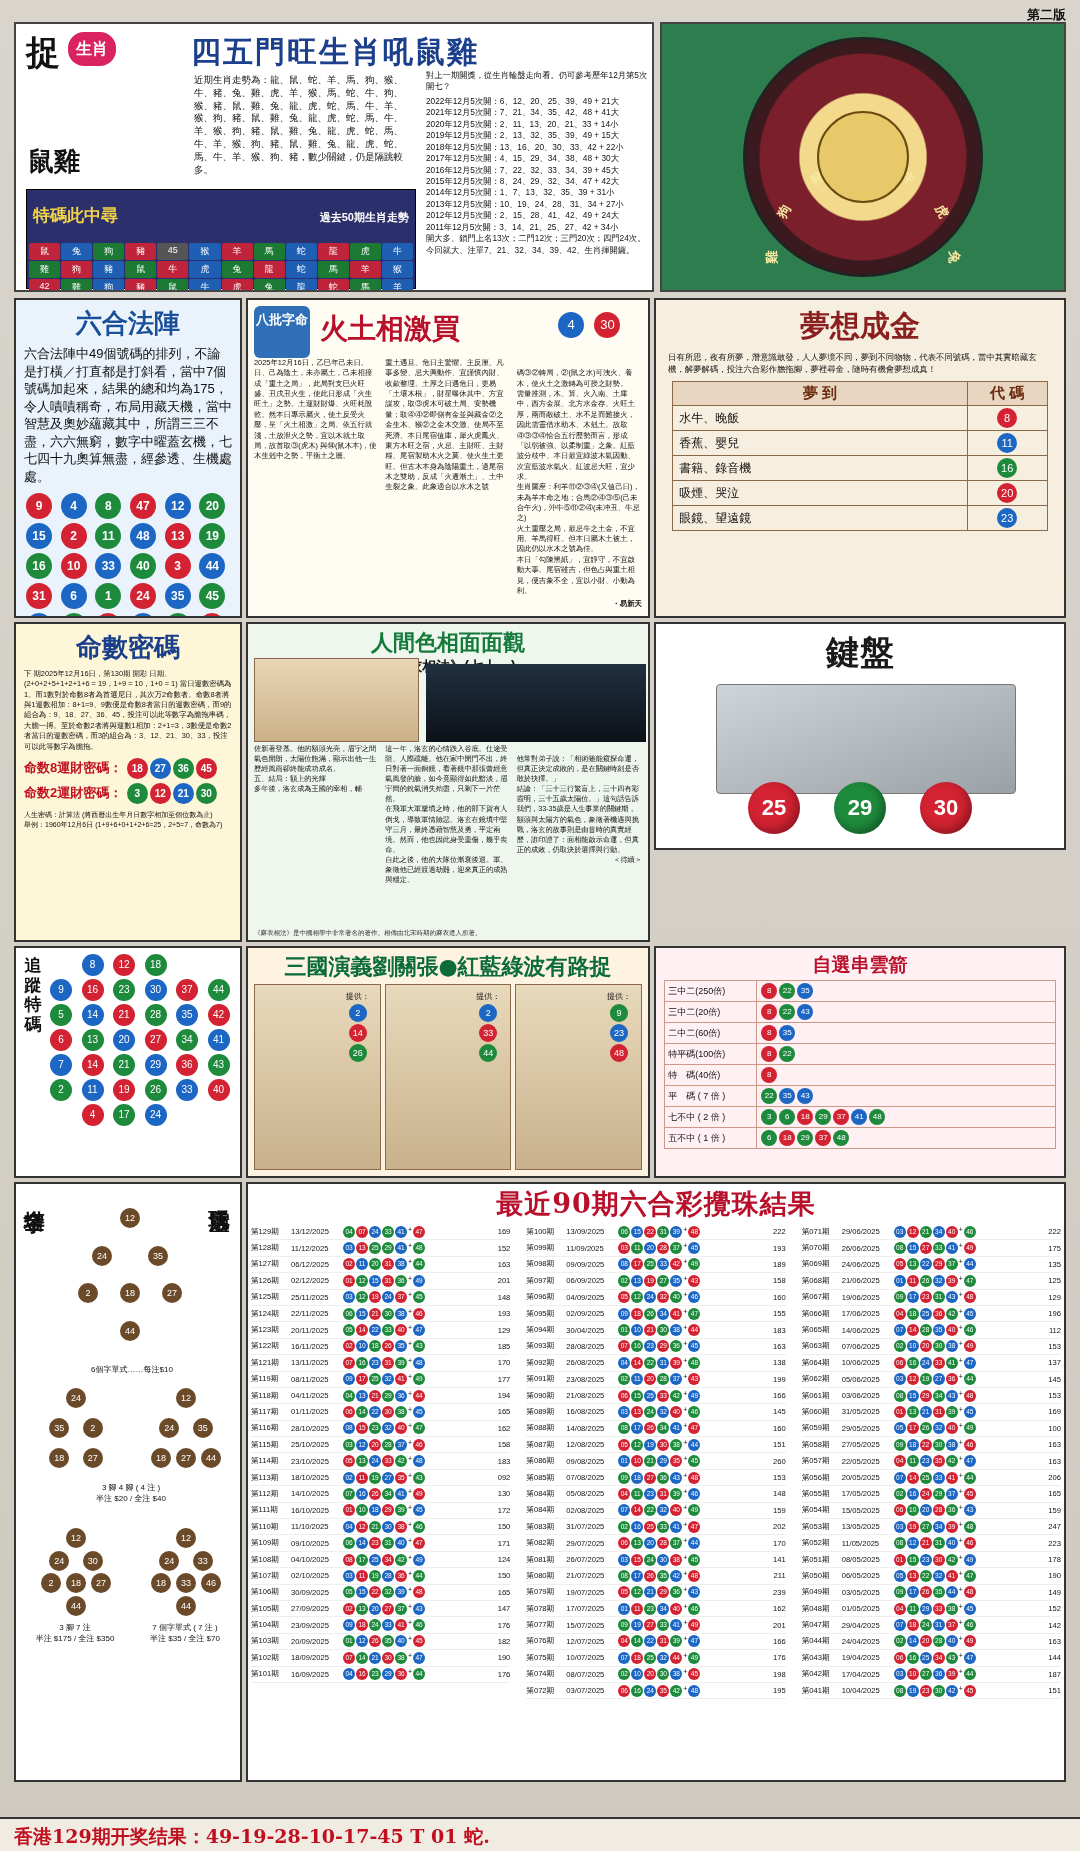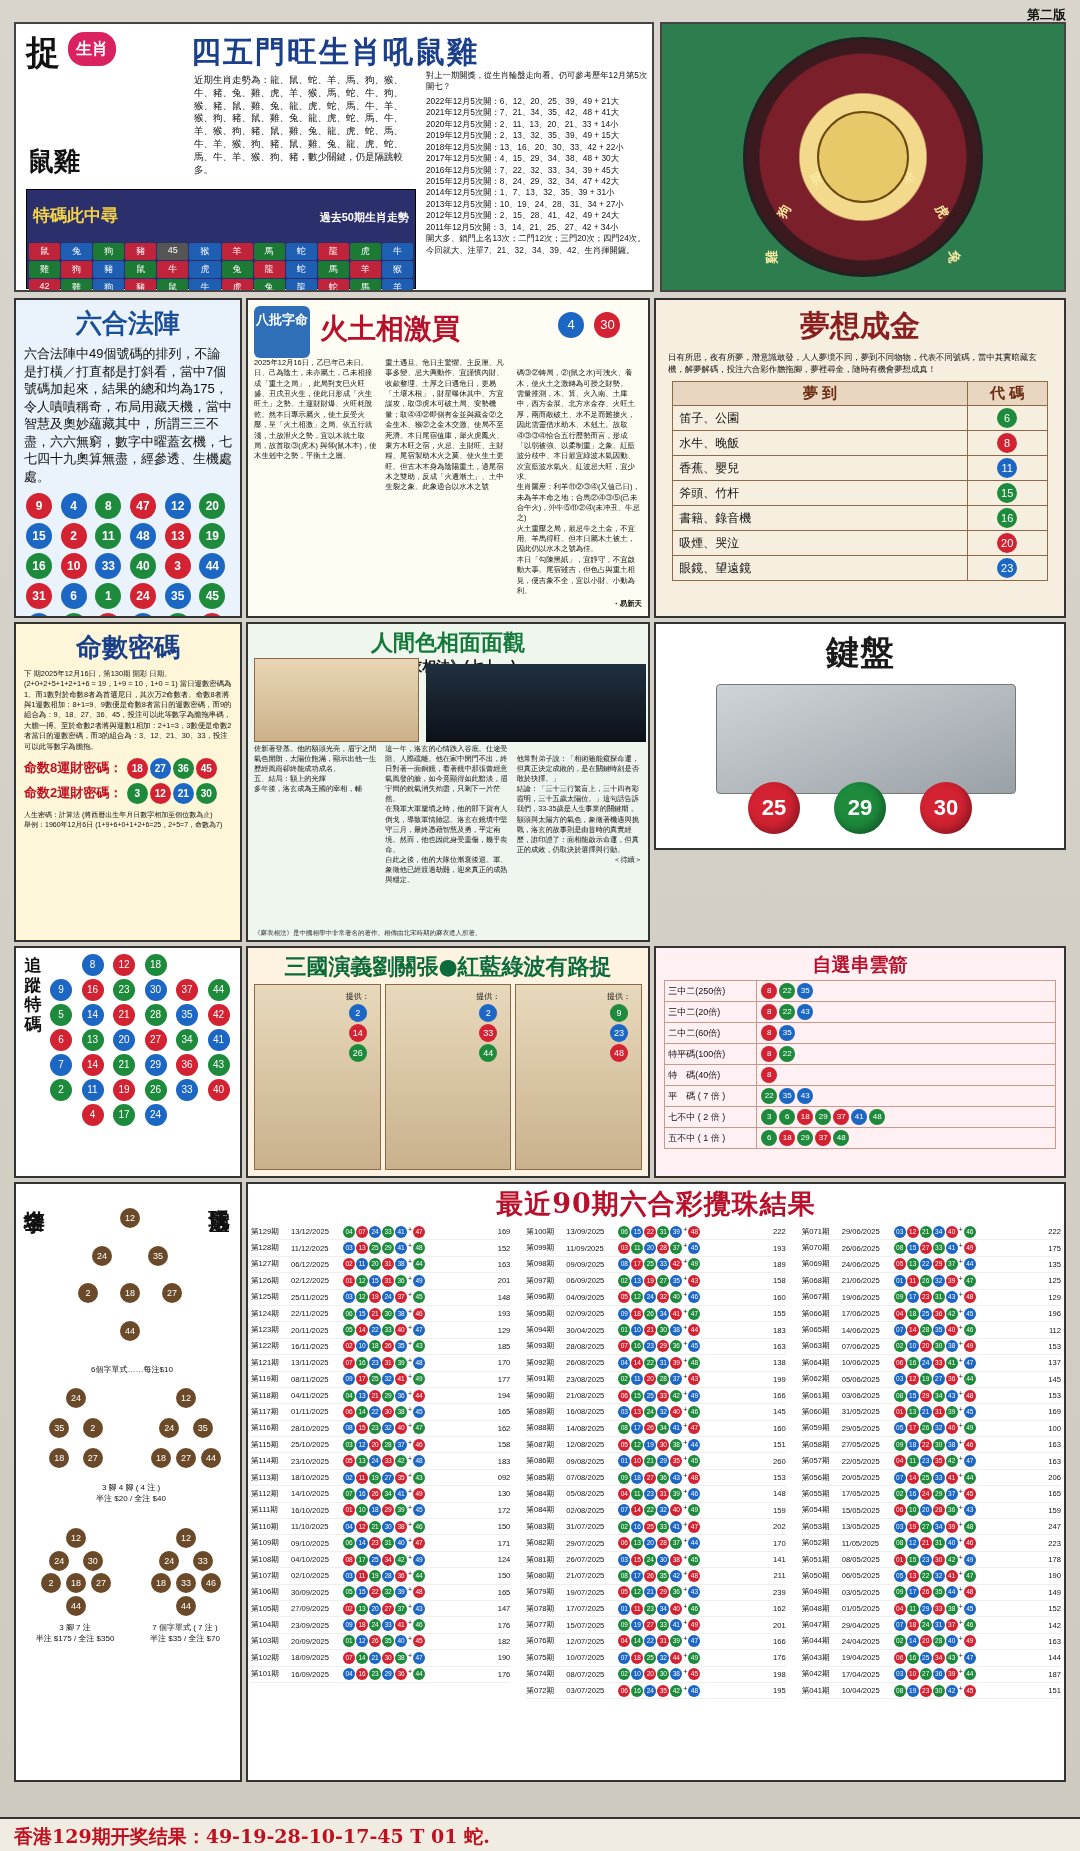--- a/index.html
+++ b/index.html
@@ -344,34 +344,26 @@
     <div class="dr-txt">日有所思，夜有所夢，潛意識敢發，人人夢境不同，夢到不同物物，代表不同號碼，當中其實暗藏玄機，解夢解碼，投注六合彩作膽拖腳，夢裡尋金，隨時有機會夢想成真！</div>
     <table class="dr-tbl">
       <thead>
           <tr>
         <th>夢 到</th>
         <th style="width:80px;">代 碼</th>
       </tr>
         </thead>
       <tbody id="dr-body">
           <tr>
-            <td>笛子、公園</td>
-            <td style="text-align: center;"><span class="dr-code" style="background: rgb(29, 138, 60);">6</span></td>
-          </tr>
-          <tr>
             <td>水牛、晚飯</td>
             <td style="text-align: center;"><span class="dr-code" style="background: rgb(211, 34, 50);">8</span></td>
           </tr>
           <tr>
             <td>香蕉、嬰兒</td>
             <td style="text-align: center;"><span class="dr-code" style="background: rgb(28, 102, 196);">11</span></td>
-          </tr>
-          <tr>
-            <td>斧頭、竹杆</td>
-            <td style="text-align: center;"><span class="dr-code" style="background: rgb(29, 138, 60);">15</span></td>
           </tr>
           <tr>
             <td>書籍、錄音機</td>
             <td style="text-align: center;"><span class="dr-code" style="background: rgb(29, 138, 60);">16</span></td>
           </tr>
           <tr>
             <td>吸煙、哭泣</td>
             <td style="text-align: center;"><span class="dr-code" style="background: rgb(211, 34, 50);">20</span></td>
           </tr>
           <tr>

